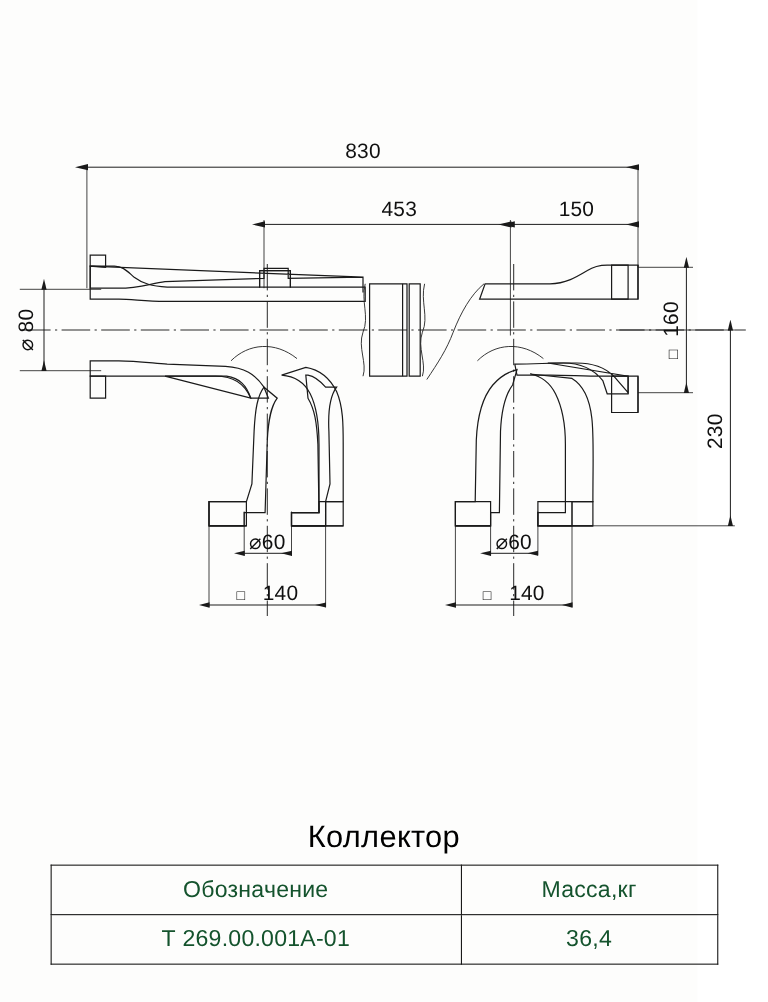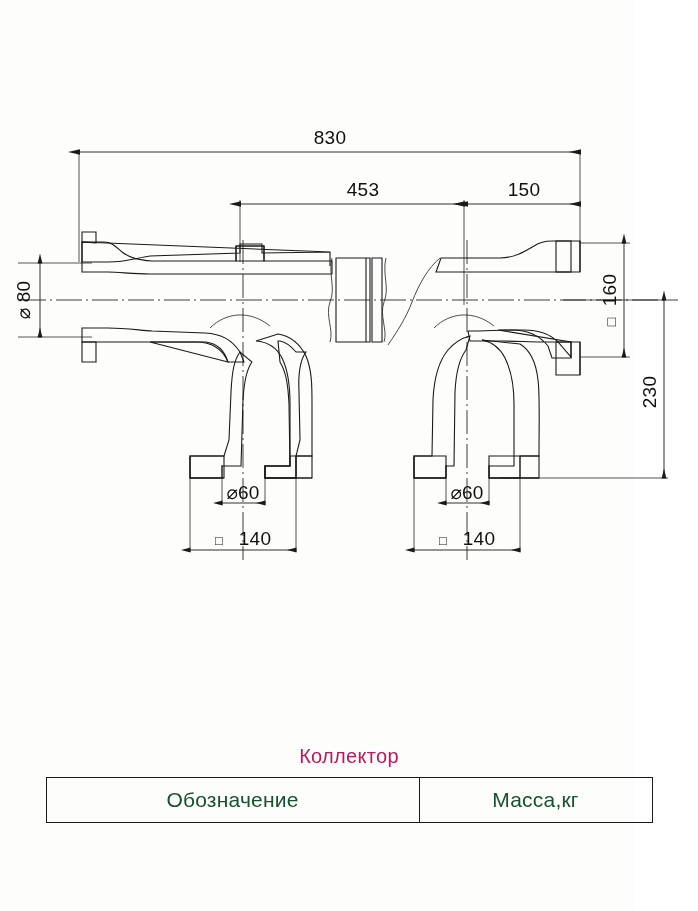--- a/index.html
+++ b/index.html
@@ -48,23 +48,23 @@
 
   
   #title-block {
     position: absolute;
     left: 0;
     top: 745px;
     width: 698px;
   }
   #part-title {
     text-align: center;
-    font-size: 20px;
+    font-size: 28px;
     font-family: "Liberation Sans", sans-serif;
-    color: #be185d;
+    color: #000000;
     letter-spacing: 0.3px;
     margin: 0 0 9px 0;
     padding: 0;
     font-weight: normal;
   }
   table#spec-table {
     border-collapse: collapse;
     margin: 0 auto;
     width: 588px;
     table-layout: fixed;
@@ -370,17 +370,21 @@
 
   <div id="title-block">
     <h1 id="part-title">Коллектор</h1>
 
     <table id="spec-table">
       <tbody>
         <tr>
           <td class="col-desig">Обозначение</td>
           <td class="col-mass">Масса,кг</td>
         </tr>
+        <tr class="data-row">
+          <td class="col-desig">Т 269.00.001А-01</td>
+          <td class="col-mass">36,4</td>
+        </tr>
       </tbody>
     </table>
   </div>
 
 </div>
 
 </body></html>

